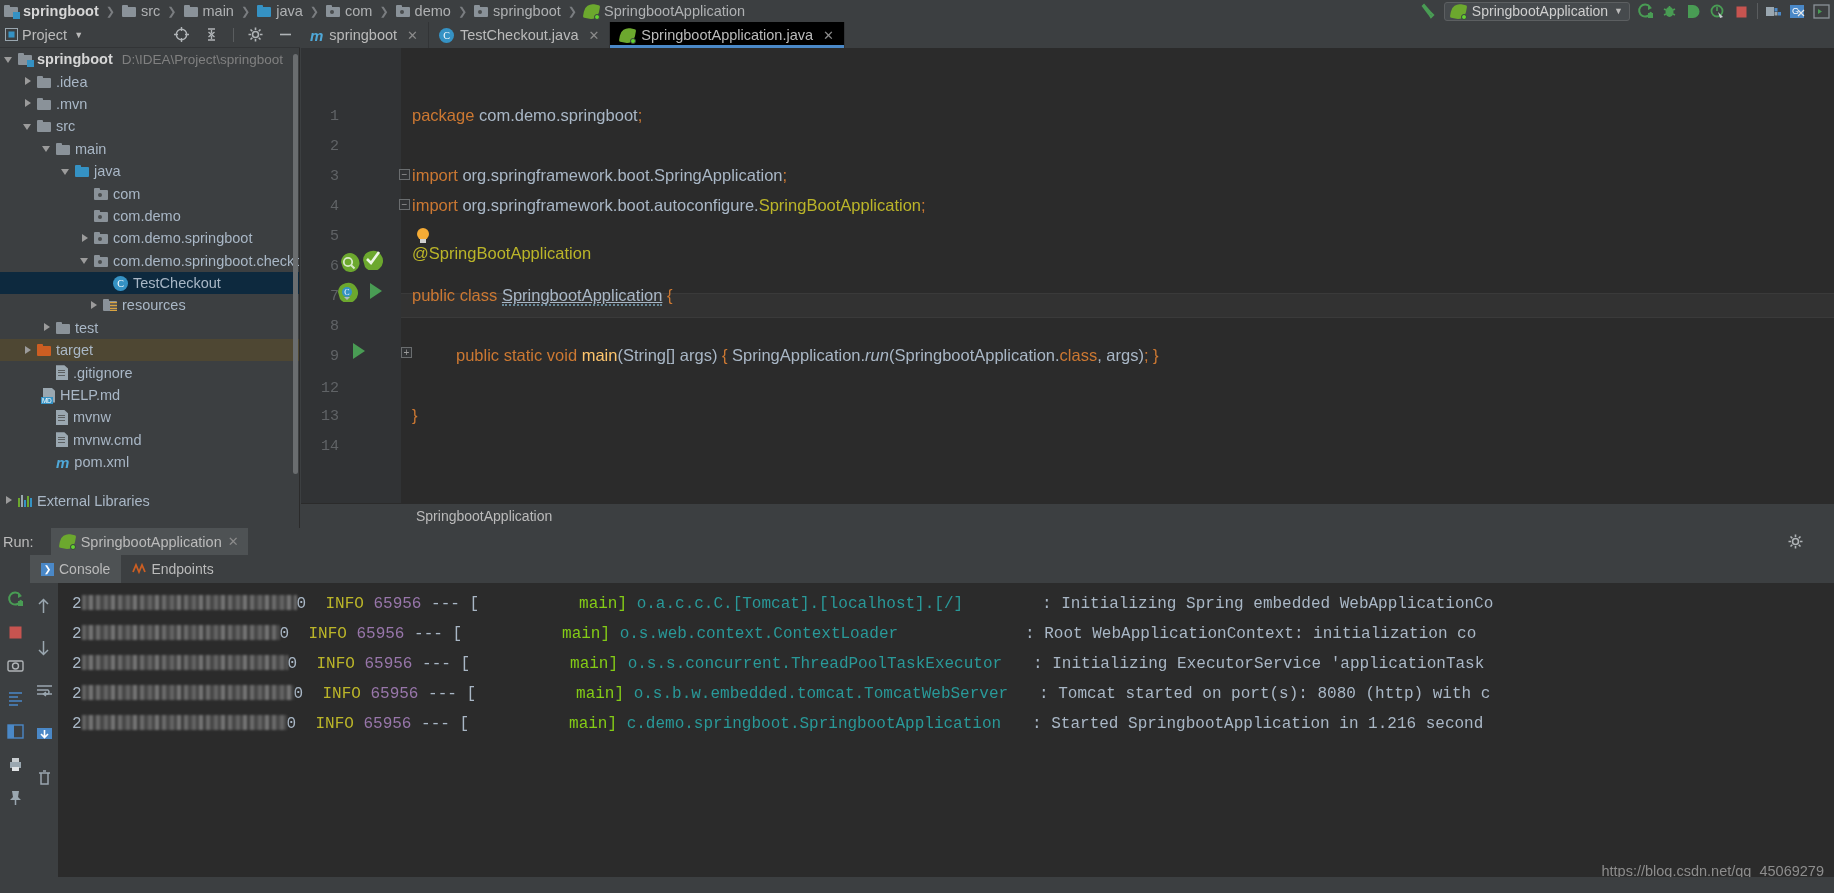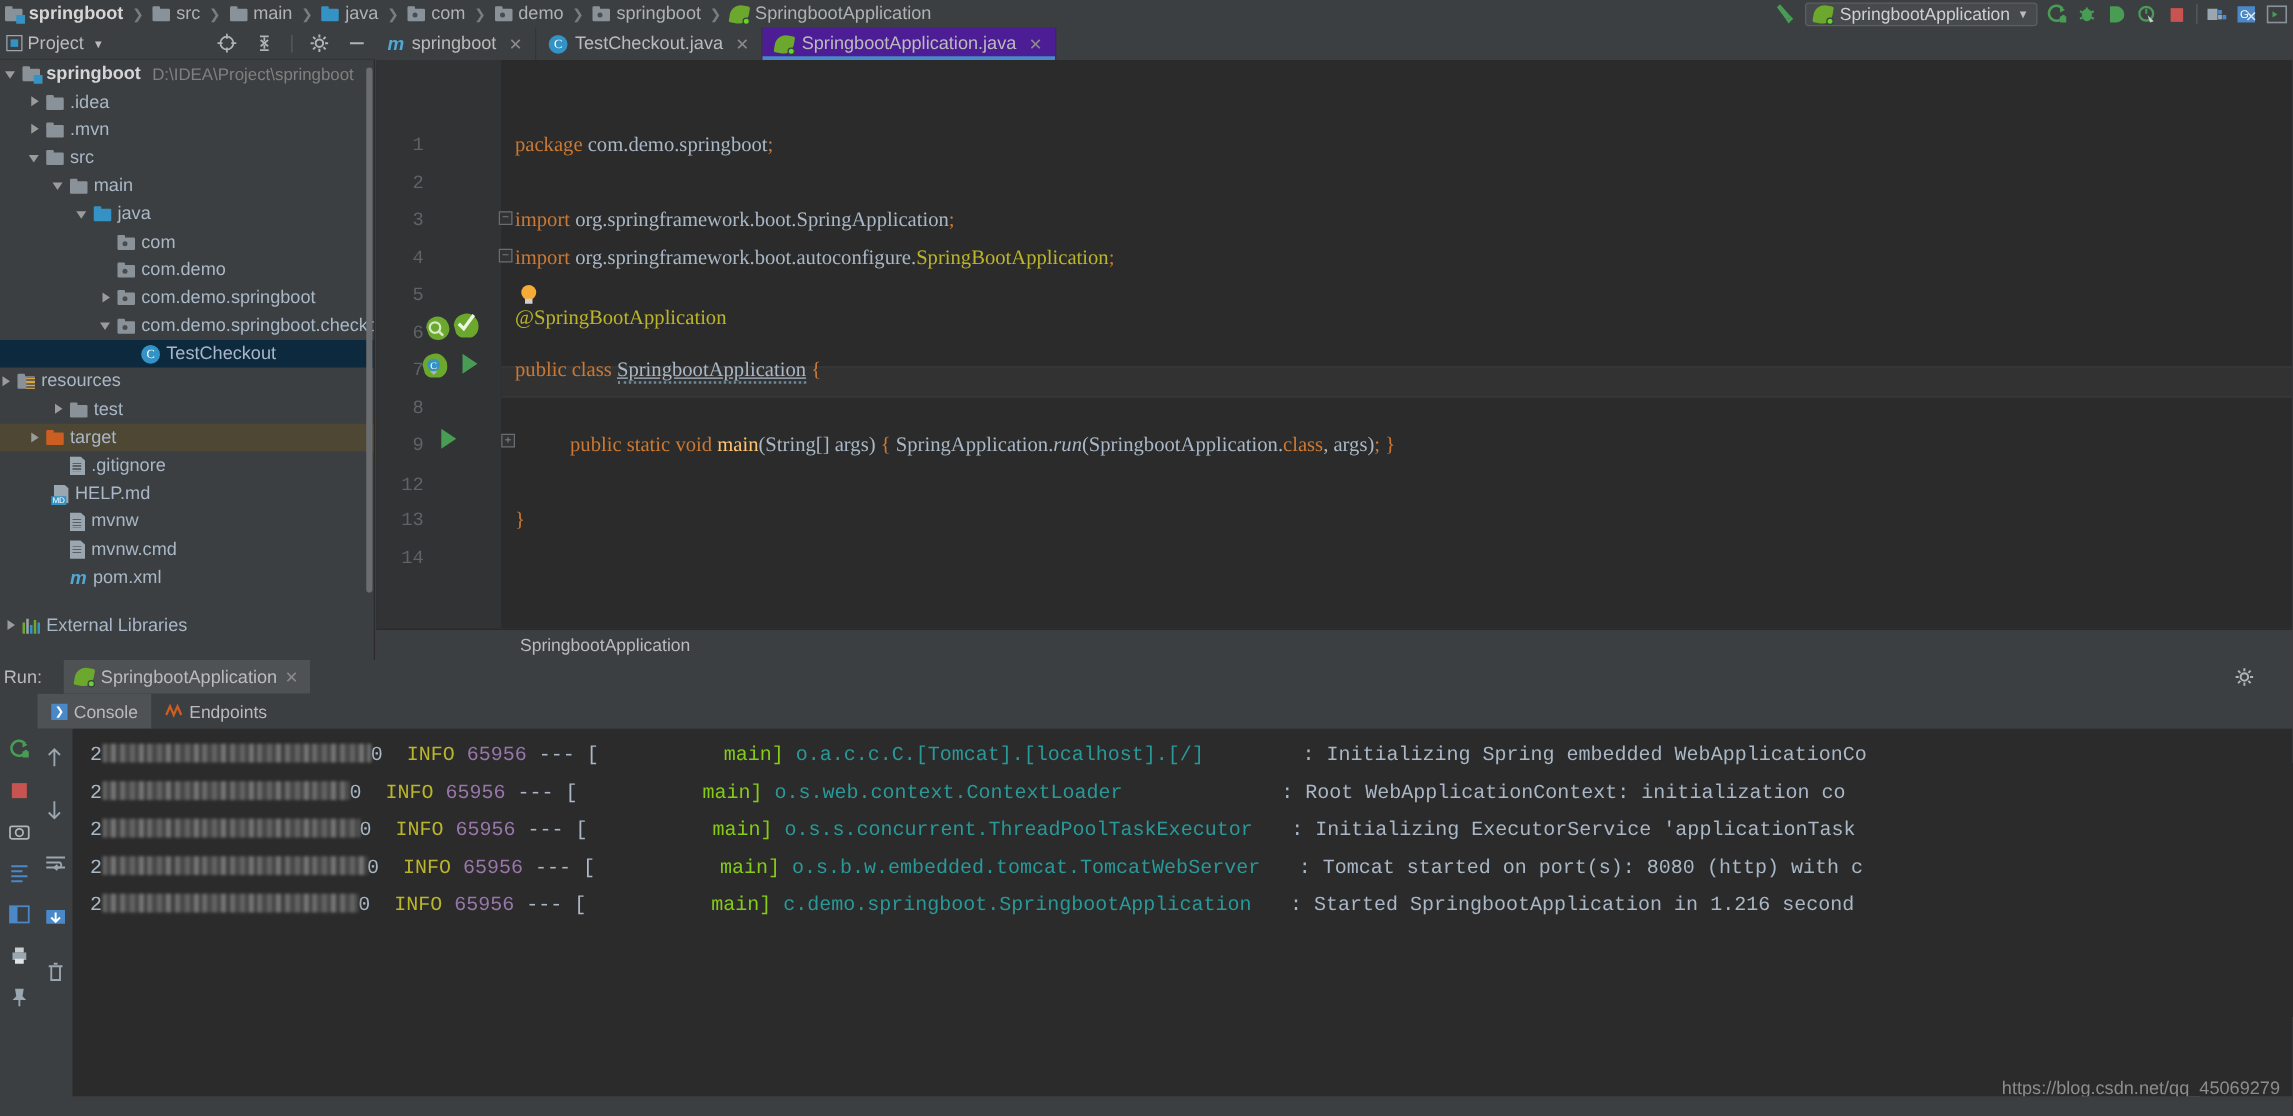--- a/index.html
+++ b/index.html
@@ -77,21 +77,21 @@
 
   .tabstrip {
     position:absolute; left:300px; top:0; width:1534px; height:26px;
     background:#3c3f41; display:flex; align-items:stretch;
   }
   .tab {
     display:flex; align-items:center; gap:6px; padding:0 10px;
     color:#bbbbbb; font-size:14.5px; white-space:nowrap;
     border-right:1px solid #323436; cursor:pointer; position:relative;
   }
-  .tab.active { background:#4c1d95; }
+  .tab.active { background:#000000; }
   .tab.active::after{
     content:""; position:absolute; left:0; right:0; bottom:0; height:3px;
     background:#4a88c7;
   }
   .tab .x { color:#8b8b8b; font-size:13px; margin-left:4px; }
   .mic { color:#4fa8d8; font-style:italic; font-weight:bold; font-size:15px; }
   .cic {
     width:15px;height:15px;border-radius:50%;background:#3592c4;color:#fff;
     font-size:10px;display:flex;align-items:center;justify-content:center;flex:none;
     font-family:"Liberation Serif",serif;
@@ -170,21 +170,21 @@
     position:absolute; left:0; top:0; width:100px; height:455px;
     background:#313335;
   }
   .lineno {
     position:absolute; right:62px; color:#606366; font-size:15px;
     font-family:"Liberation Mono", monospace; text-align:right; width:40px;
   }
   .gic { position:absolute; }
   .code {
     position:absolute; left:100px; top:0; right:0; height:578px;
-    font-family:Liberation Serif, serif; font-size:16.5px;
+    font-family:Liberation Sans, sans-serif; font-size:16.5px;
     color:#a9b7c6; white-space:pre;
   }
   .cl { position:absolute; left:11px; }
   .kw { color:#cc7832; }
   .ann { color:#bbb529; }
   .yellowcls { color:#bbb529; }
   .ital { font-style:italic; }
   .und { text-decoration:underline; }
   .squig {
     border-bottom:2px dotted #6a8a9a;
@@ -562,21 +562,21 @@
         </span>
         <span class="tlabel">com.demo.springboot.checko</span>
       </div>
       <div class="trow selected" style="padding-left: 99px;">
         <span class="arrow"></span>
         <span style="display: inline-flex; align-items: center; flex: 0 0 auto;">
           <span class="cic">C</span>
         </span>
         <span class="tlabel">TestCheckout</span>
       </div>
-      <div class="trow" style="">
+      <div class="trow" style="padding-left: 61px; margin-left: 28px;">
         <span class="arrow closed"></span>
         <span style="display: inline-flex; align-items: center; flex: 0 0 auto;">
           <span class="resic">
             <span class="bars"></span>
           </span>
         </span>
         <span class="tlabel">resources</span>
       </div>
       <div class="trow" style="padding-left: 42px;">
         <span class="arrow closed"></span>

